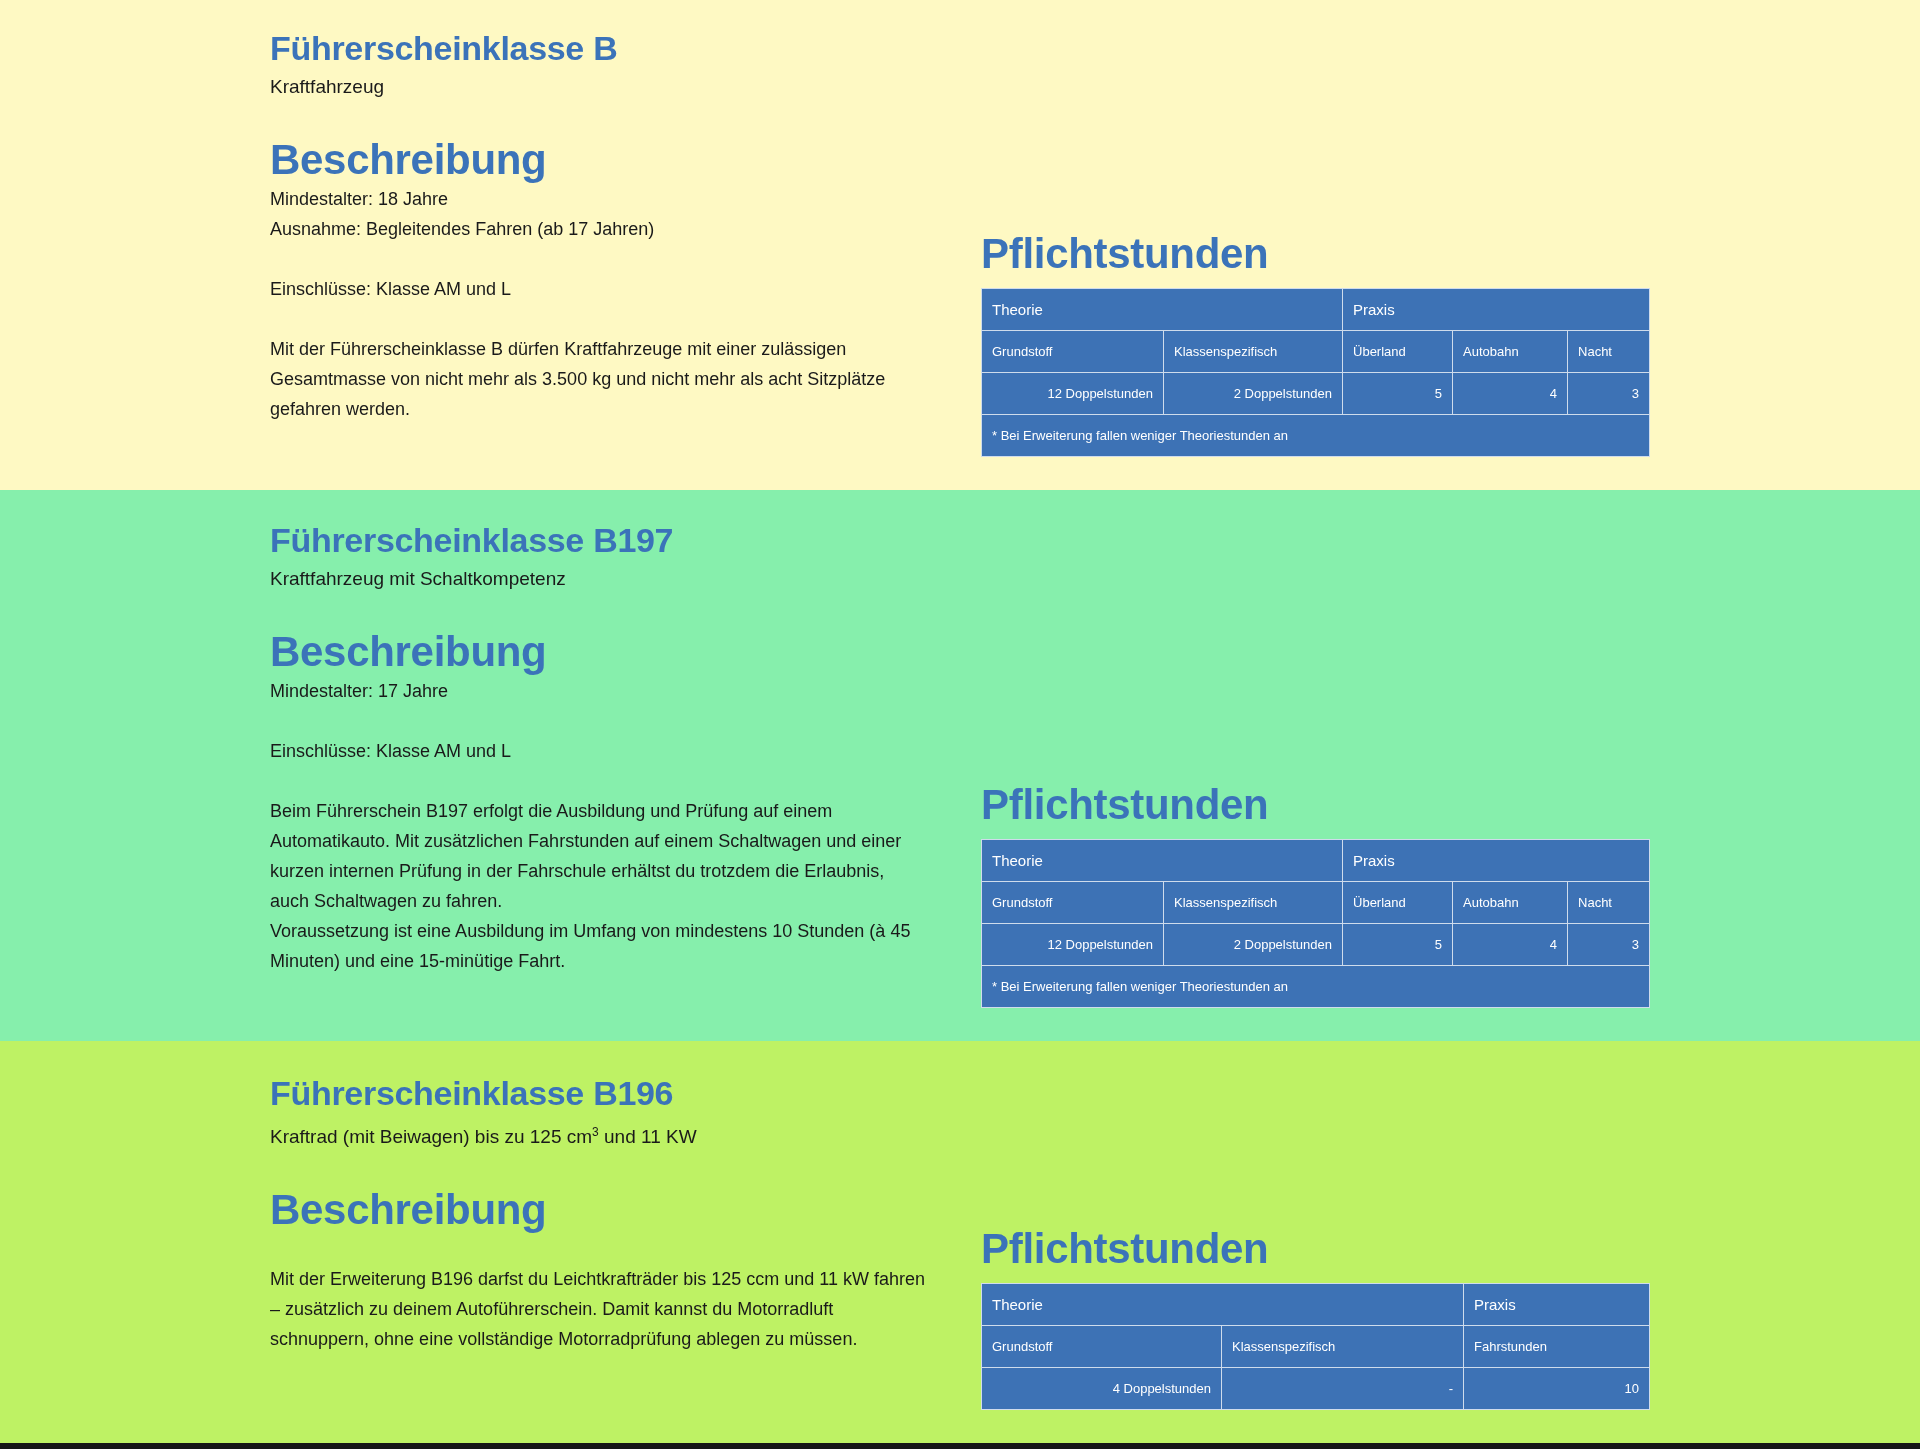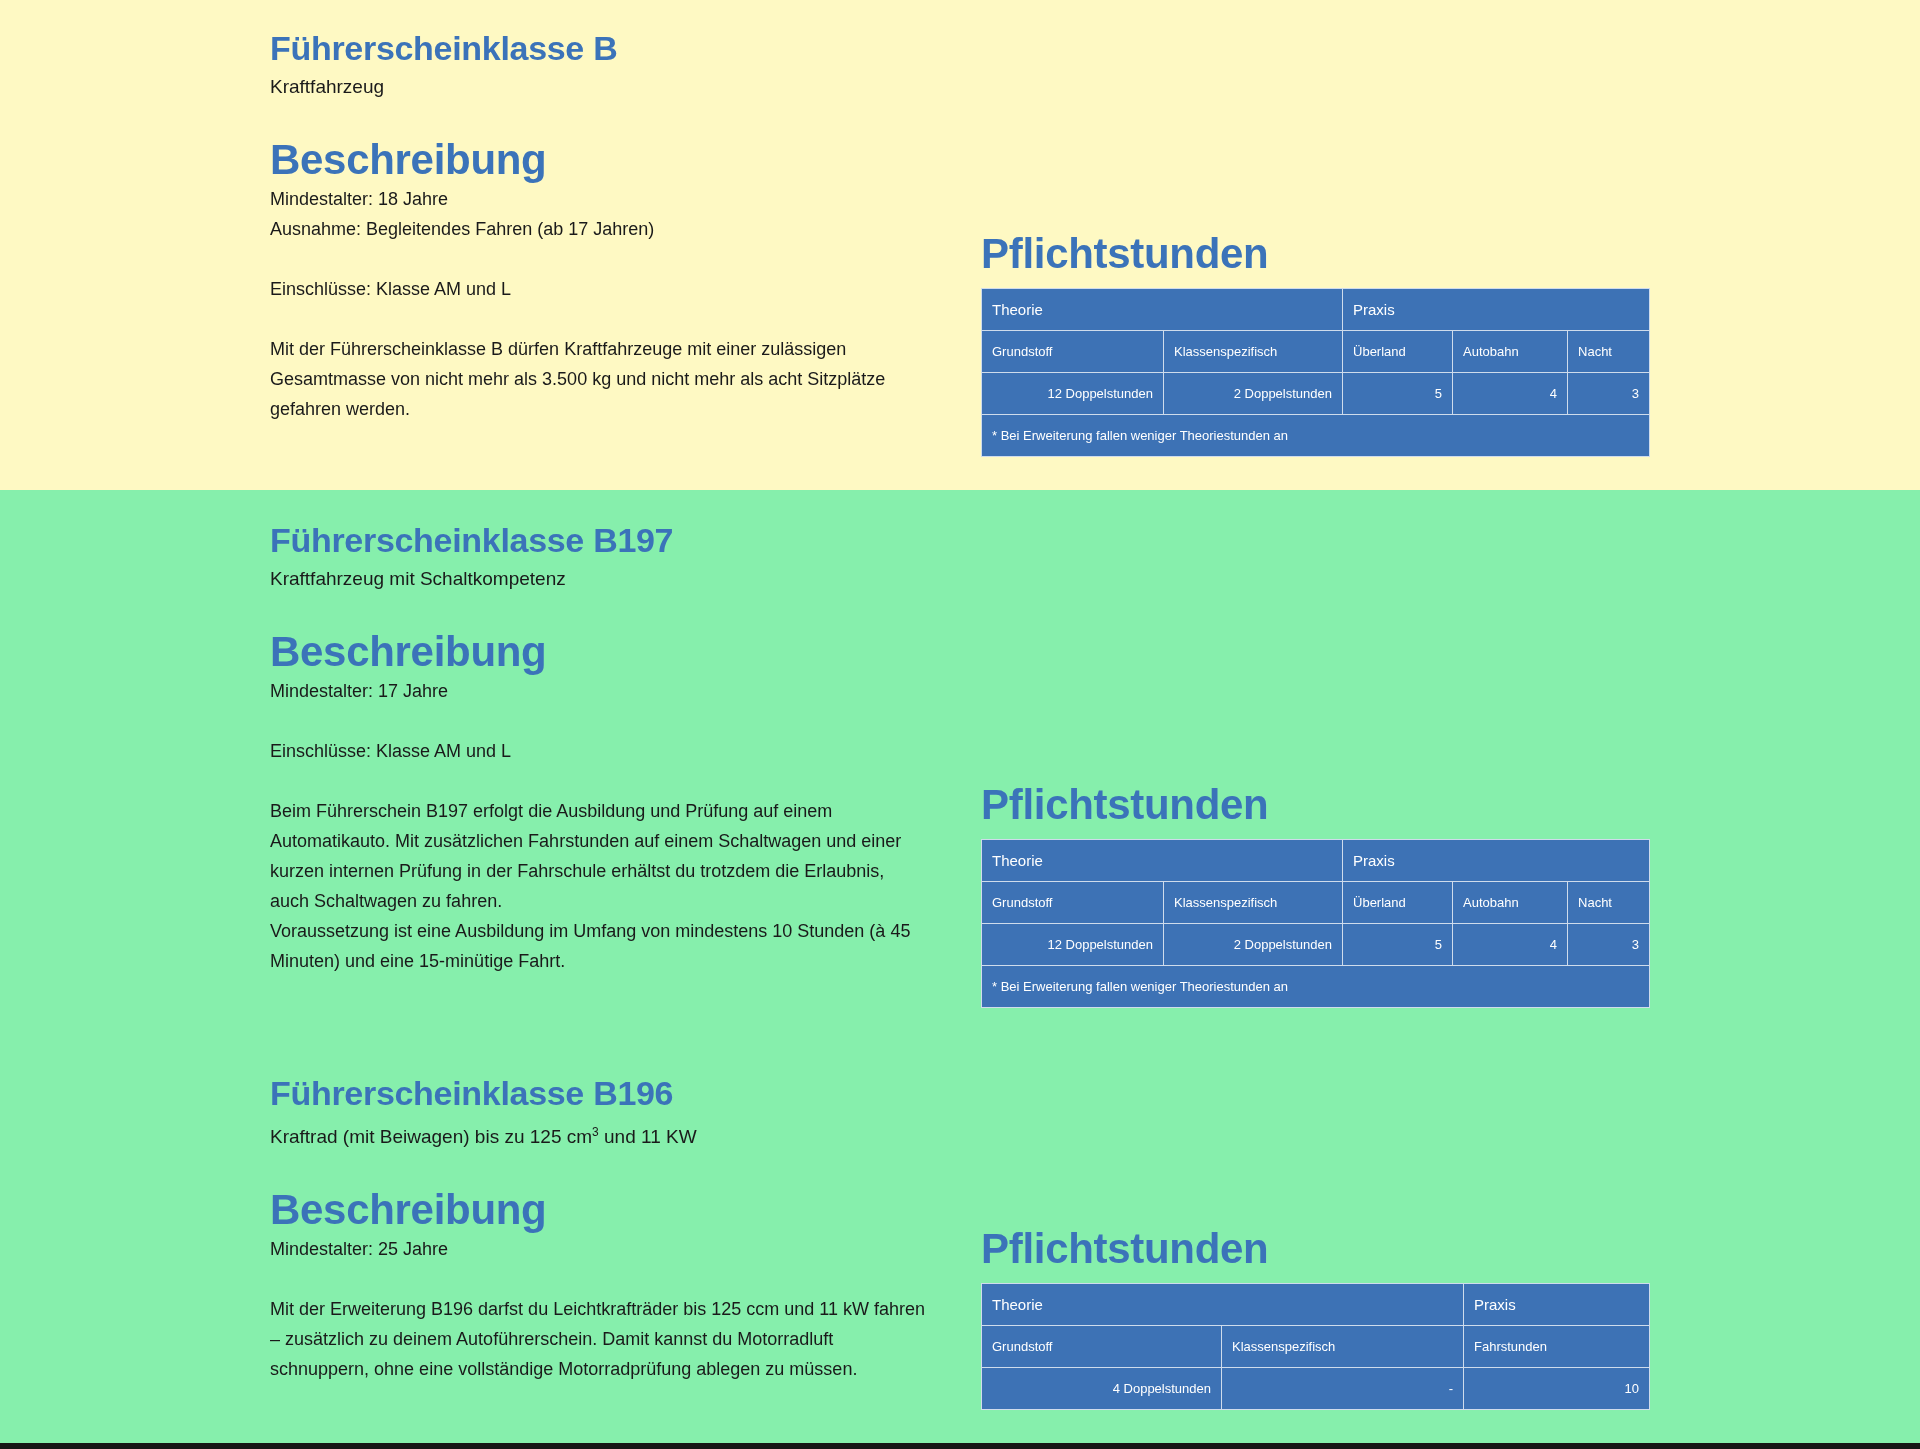--- a/index.html
+++ b/index.html
@@ -1,20 +1,20 @@
 <!DOCTYPE html>
 <html><head>
 <meta charset="utf-8">
 <style>
   html, body { margin:0; padding:0; }
   body { width:1920px; height:1449px; position:relative; overflow:hidden; background:#ffffff; font-family:"Liberation Sans", sans-serif; color:#1a1a1a; }
   .section { position:absolute; left:0; width:1920px; }
   .s1 { top:0; height:490px; background:#fef9c3; }
   .s2 { top:490px; height:551px; background:#86efac; }
-  .s3 { top:1041px; height:402px; background:#86efac; }
+  .s3 { top:1041px; height:402px; background:#bef264; }
   .footer-bar { position:absolute; left:0; top:1443px; width:1920px; height:6px; background:#161616; }
   .left { position:absolute; left:270px; width:680px; }
   .title { font-size:34px; font-weight:bold; color:#3b73b9; margin:0; line-height:40px; letter-spacing:-0.3px; }
   .subtitle { font-size:19px; margin:0; line-height:30px; }
   .h2 { font-size:42px; font-weight:bold; color:#3b73b9; margin:0; line-height:40px; letter-spacing:-0.3px; }
   .p { font-size:18px; line-height:30px; margin:0; }
   .gap { height:30px; }
   .right { position:absolute; left:981px; width:668px; }
   table.pt { border-collapse:collapse; width:668px; background:#3d72b5; color:#ffffff; table-layout:fixed; }
   table.pt td { border:1.5px solid #cfdcec; height:42px; padding:0 10px; font-size:13px; box-sizing:border-box; vertical-align:middle; }
@@ -133,21 +133,20 @@
       </table>
   </div>
 </div>
 
 <div class="section s3">
   <div class="left" style="top:32px;">
     <h1 class="title">Führerscheinklasse B196</h1>
     <p class="subtitle" style="margin-top:4px;"><span>Kraftrad (mit Beiwagen) bis zu 125 cm</span><sup>3</sup><span> und 11 KW</span></p>
     <h2 class="h2" style="margin-top:38px;">Beschreibung</h2>
     <div style="margin-top:4px;">
-      <p class="p">Mindestalter: 25 Jahre</p>
       <div class="gap"></div>
       <p class="p">Mit der Erweiterung B196 darfst du Leichtkrafträder bis 125 ccm und 11 kW fahren</p>
       <p class="p">– zusätzlich zu deinem Autoführerschein. Damit kannst du Motorradluft</p>
       <p class="p">schnuppern, ohne eine vollständige Motorradprüfung ablegen zu müssen.</p>
     </div>
   </div>
   <div class="right" style="top:188px;">
     <h2 class="h2" style="margin-bottom:14px;">Pflichtstunden</h2>
     <table class="pt">
       <colgroup>

